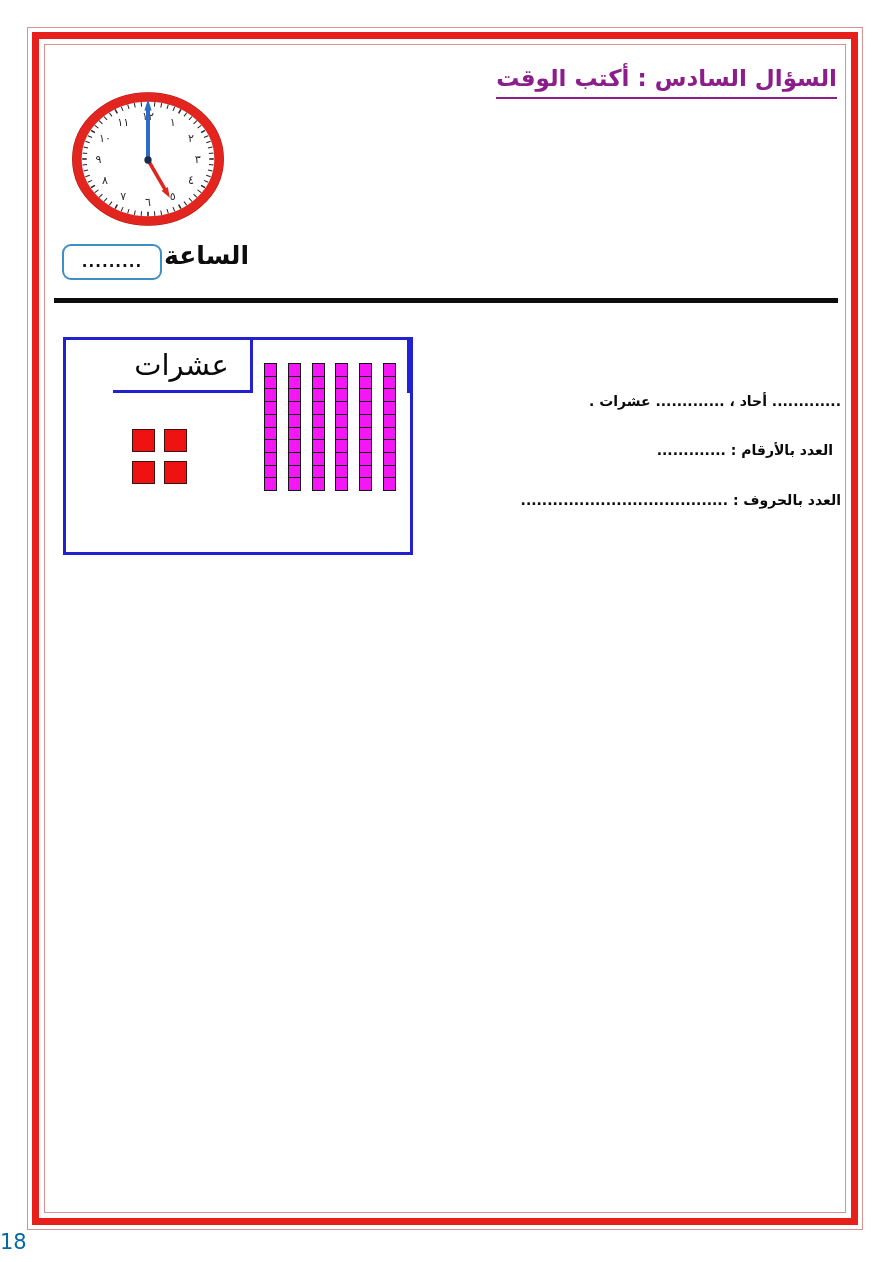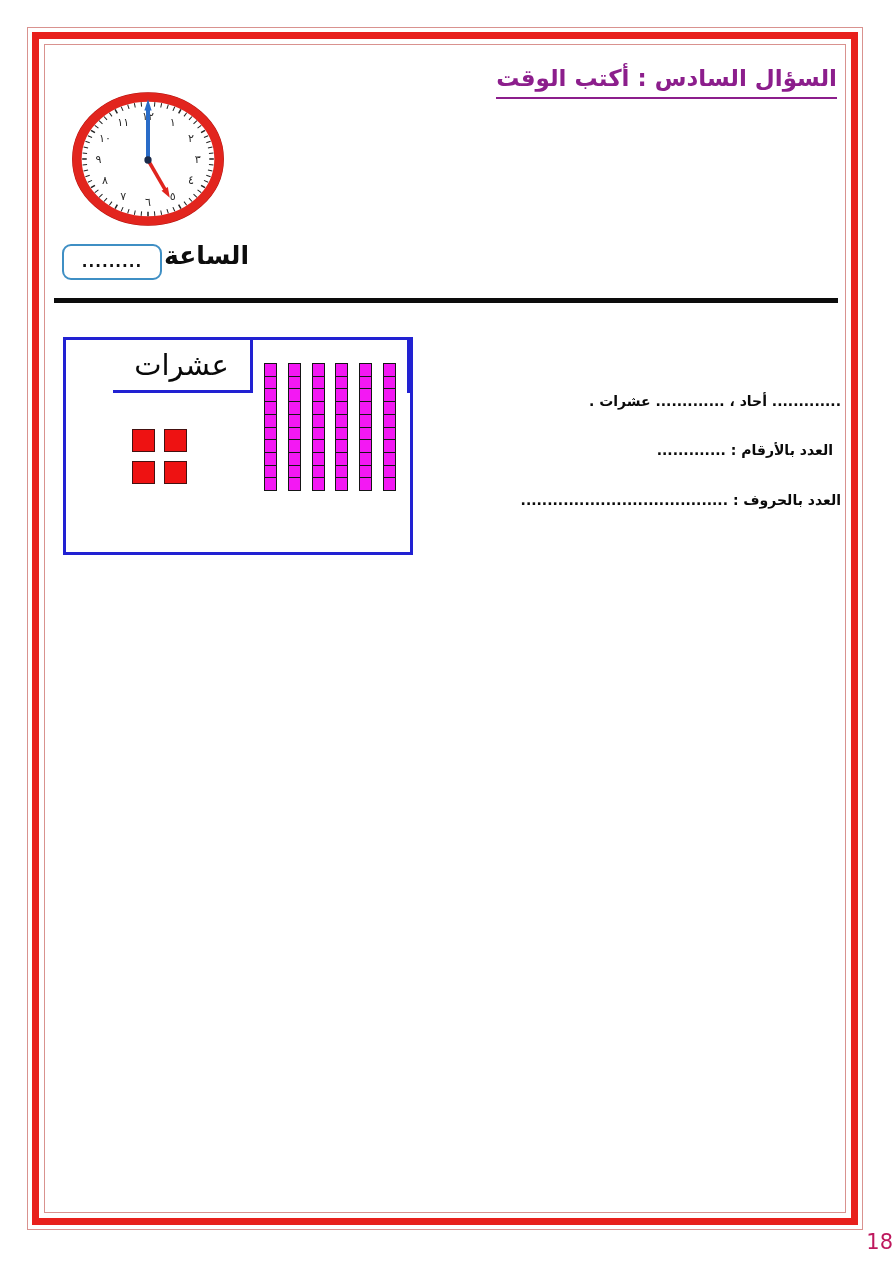--- a/index.html
+++ b/index.html
@@ -59,22 +59,22 @@
 
   .q7-line{
     position:absolute;direction:rtl;white-space:nowrap;
     font-size:14px;font-weight:bold;color:#0a0a0a;
   }
   .q7l1{top:393px;right:52px;}
   .q7l2{top:442px;right:60px;}
   .q7l3{top:484px;right:52px;margin-top:8px;}
 
   .page-num{
-    position:absolute;top:1230px;left:0;width:100%;text-align:right;
-    font-size:21px;color:#be185d;font-family:"DejaVu Sans",sans-serif;
+    position:absolute;top:1230px;left:0;width:100%;text-align:left;
+    font-size:21px;color:#0369a1;font-family:"DejaVu Sans",sans-serif;
   }
 </style>
 </head>
 <body>
 
 <div class="page">
 
   <div class="frame frame-outer"></div>
   <div class="frame frame-thick"></div>
   <div class="frame frame-inner"></div>

